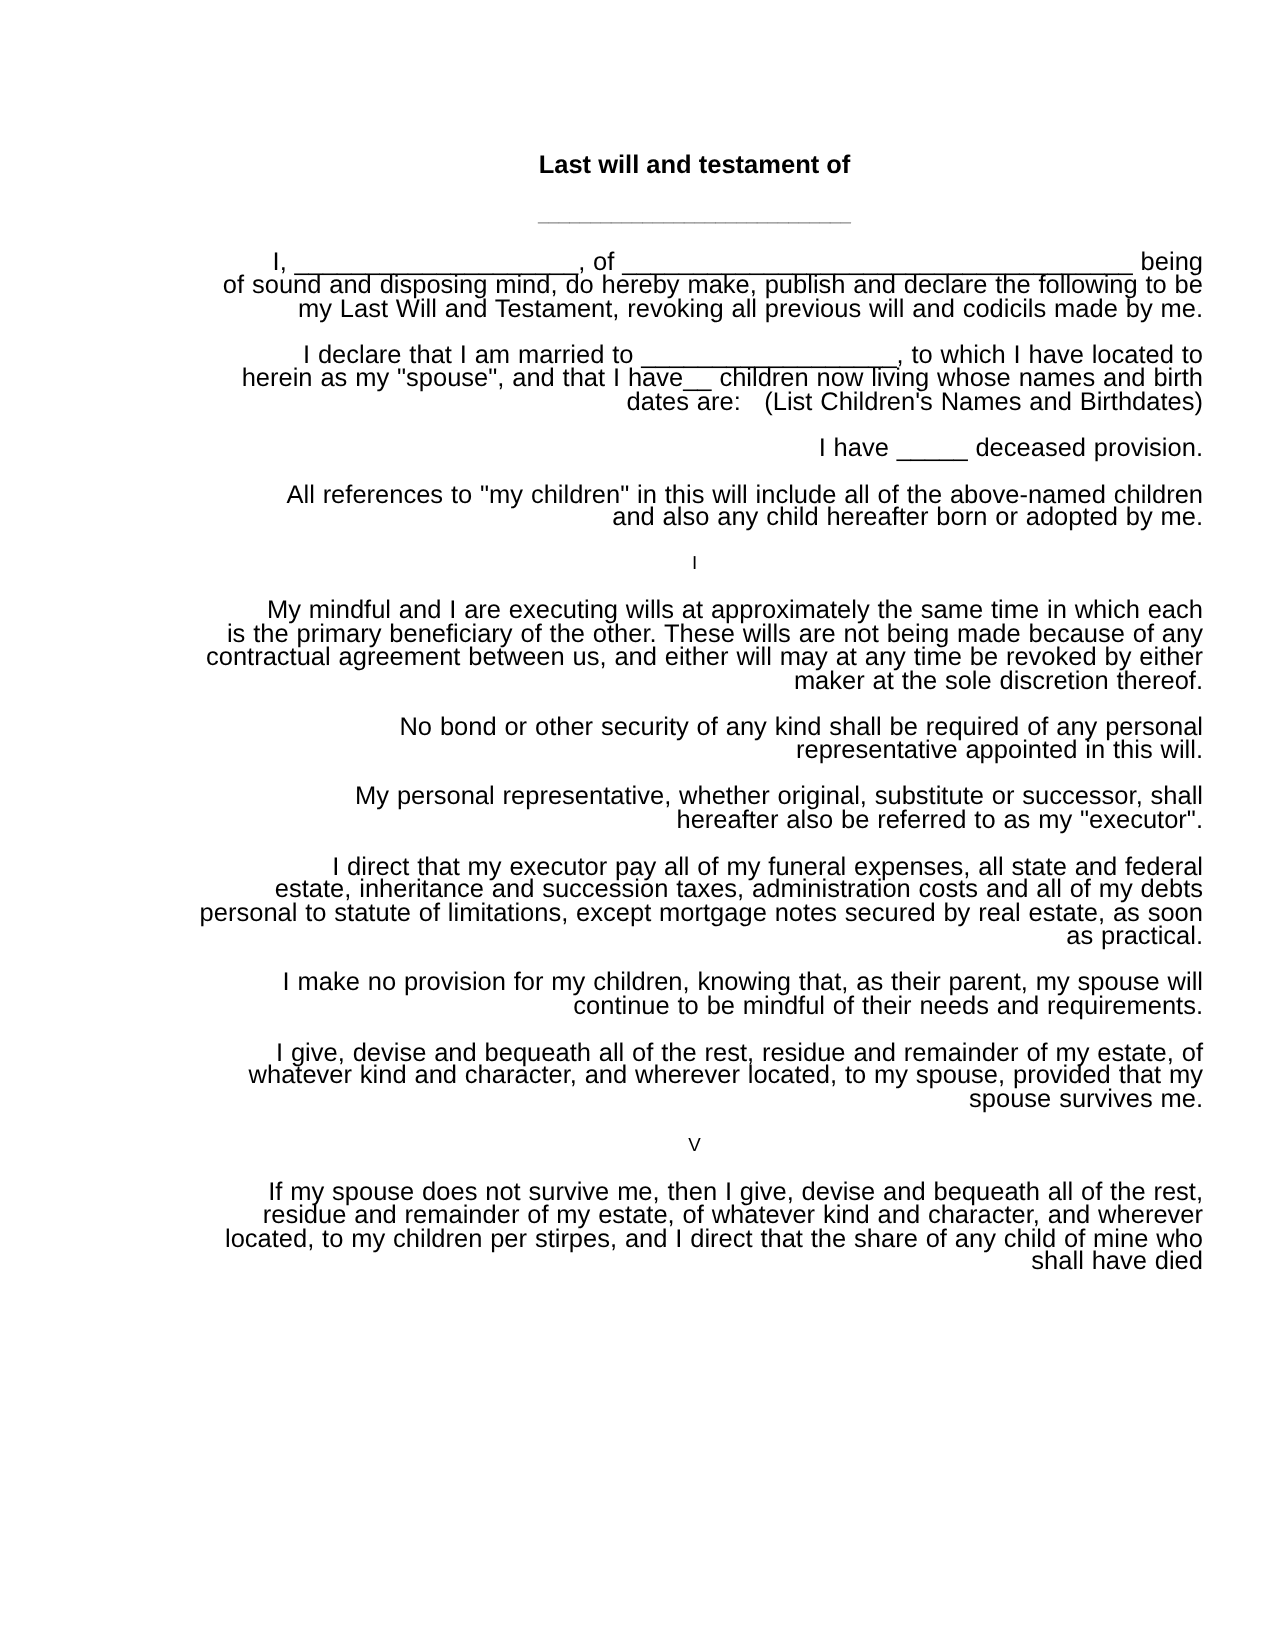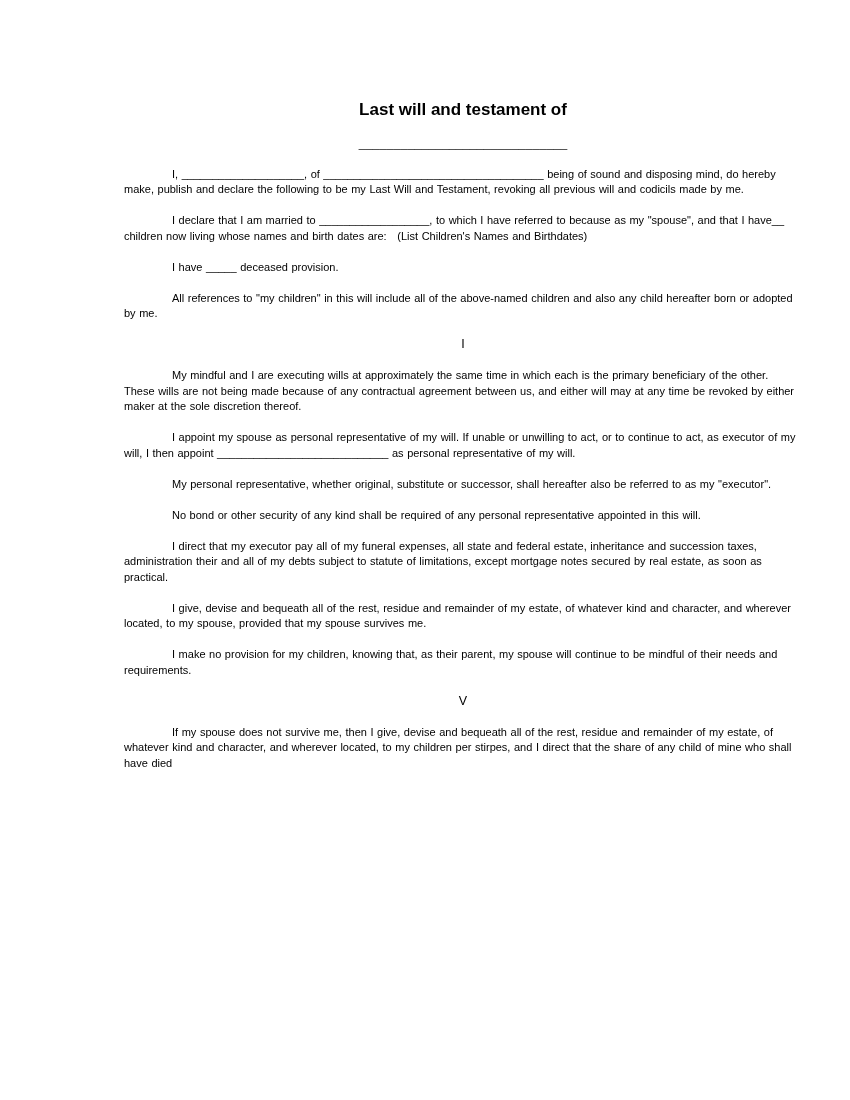--- a/index.html
+++ b/index.html
@@ -27,70 +27,71 @@
     font-weight: bold;
     text-align: center;
     margin: 0 0 15.5px 0;
   }
   .name-blank {
     font-size: 12.5px;
     line-height: 15.5px;
     text-align: center;
     margin: 0 0 15.5px 0;
     color: #333333;
+    font-weight: bold;
   }
   p.para {
-    font-size: 11px;
+    font-size: 17px;
     line-height: 15.5px;
     margin: 0 0 15.5px 0;
     text-indent: 48px;
     white-space: pre-wrap;
     word-spacing: 0.5px;
+    text-align: right;
   }
   p.heading {
     font-size: 12.5px;
     line-height: 15.5px;
     margin: 0 0 15.5px 0;
     text-align: center;
     text-indent: 0;
   }
 </style>
 </head>
 <body>
 
 <div class="page">
 
   <h1 class="doc-title">Last will and testament of</h1>
 
   <p class="name-blank">______________________________</p>
 
   <p class="para">I, ____________________, of ____________________________________ being of sound and disposing mind, do hereby make, publish and declare the following to be my Last Will and Testament, revoking all previous will and codicils made by me.</p>
 
-  <p class="para">I declare that I am married to __________________, to which I have referred to because as my "spouse", and that I have__ children now living whose names and birth dates are:   (List Children's Names and Birthdates)</p>
+  <p class="para">I declare that I am married to __________________, to which I have located to herein as my "spouse", and that I have__ children now living whose names and birth dates are:   (List Children's Names and Birthdates)</p>
 
   <p class="para">I have _____ deceased provision.</p>
 
   <p class="para">All references to "my children" in this will include all of the above-named children and also any child hereafter born or adopted by me.</p>
 
   <p class="heading">I</p>
 
   <p class="para">My mindful and I are executing wills at approximately the same time in which each is the primary beneficiary of the other. These wills are not being made because of any contractual agreement between us, and either will may at any time be revoked by either maker at the sole discretion thereof.</p>
 
 
-  <p class="para">I appoint my spouse as personal representative of my will. If unable or unwilling to act, or to continue to act, as executor of my will, I then appoint ____________________________ as personal representative of my will.</p>
+
+  <p class="para">No bond or other security of any kind shall be required of any personal representative appointed in this will.</p>
 
   <p class="para">My personal representative, whether original, substitute or successor, shall hereafter also be referred to as my "executor".</p>
 
-  <p class="para">No bond or other security of any kind shall be required of any personal representative appointed in this will.</p>
+
+  <p class="para">I direct that my executor pay all of my funeral expenses, all state and federal estate, inheritance and succession taxes, administration costs and all of my debts personal to statute of limitations, except mortgage notes secured by real estate, as soon as practical.</p>
 
 
-  <p class="para">I direct that my executor pay all of my funeral expenses, all state and federal estate, inheritance and succession taxes, administration their and all of my debts subject to statute of limitations, except mortgage notes secured by real estate, as soon as practical.</p>
-
+  <p class="para">I make no provision for my children, knowing that, as their parent, my spouse will continue to be mindful of their needs and requirements.</p>
 
   <p class="para">I give, devise and bequeath all of the rest, residue and remainder of my estate, of whatever kind and character, and wherever located, to my spouse, provided that my spouse survives me.</p>
-
-  <p class="para">I make no provision for my children, knowing that, as their parent, my spouse will continue to be mindful of their needs and requirements.</p>
 
   <p class="heading">V</p>
 
   <p class="para">If my spouse does not survive me, then I give, devise and bequeath all of the rest, residue and remainder of my estate, of whatever kind and character, and wherever located, to my children per stirpes, and I direct that the share of any child of mine who shall have died</p>
 
 </div>
 
 </body></html>

